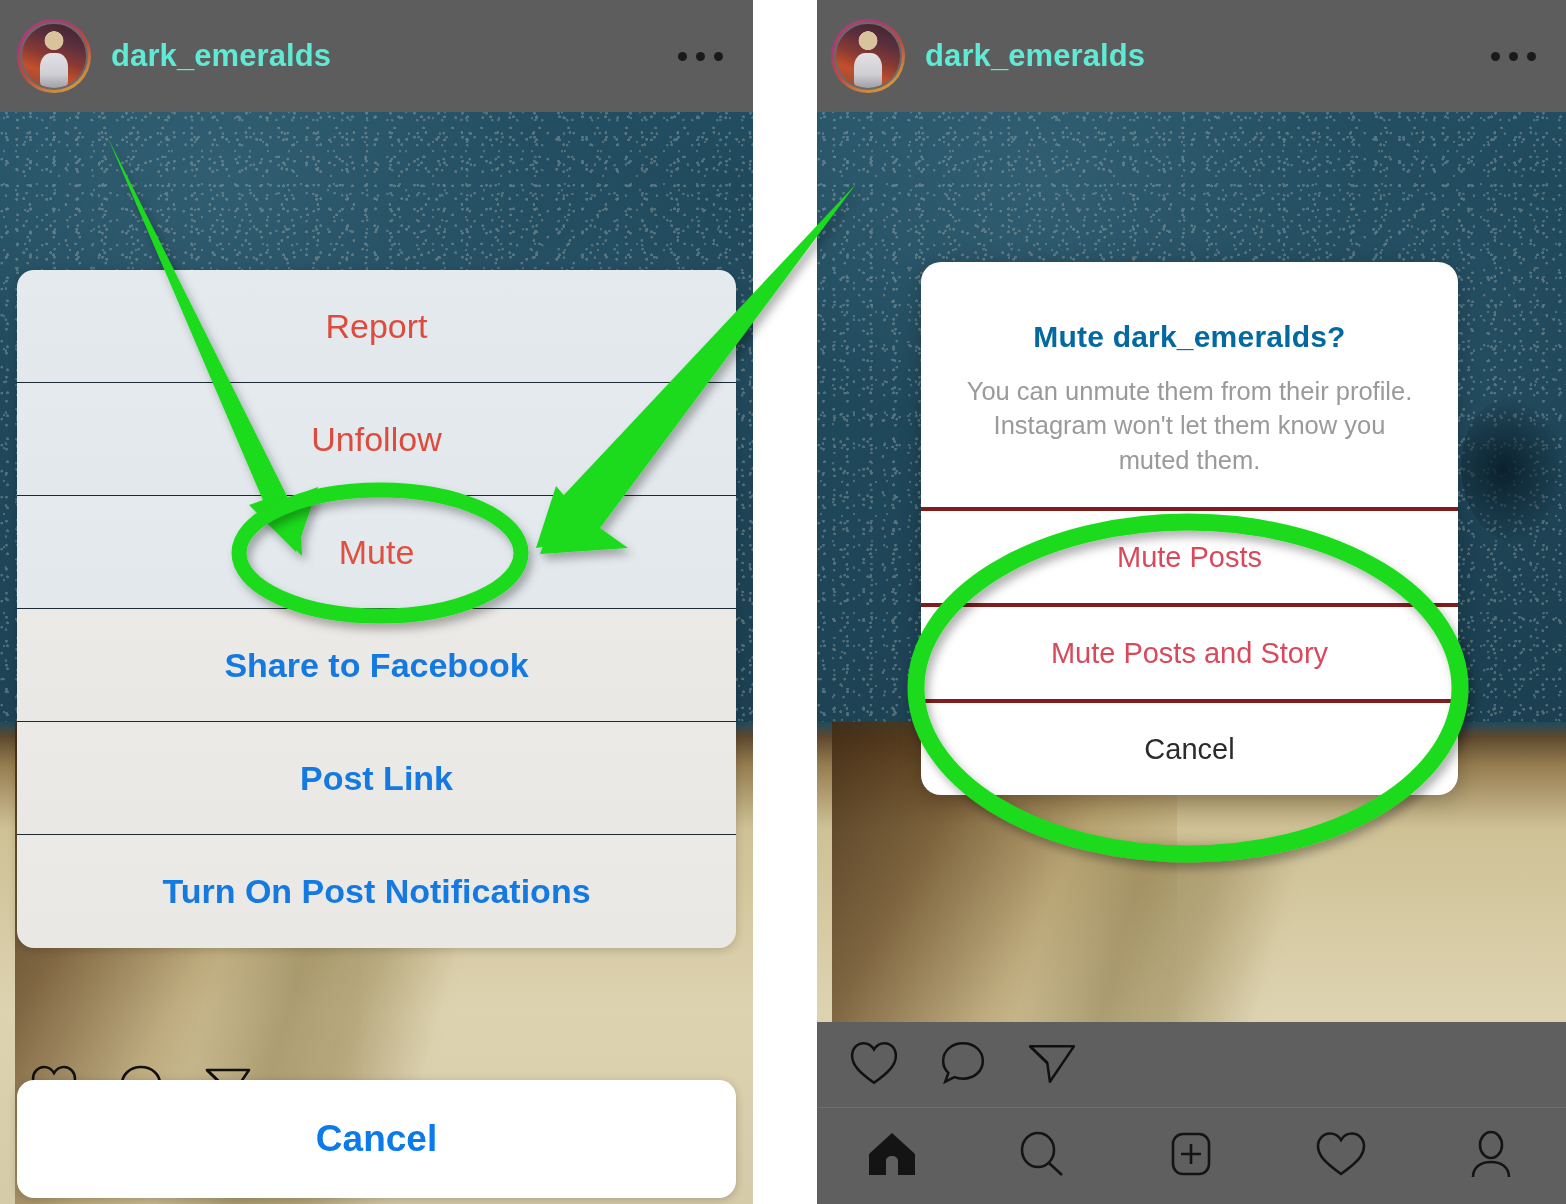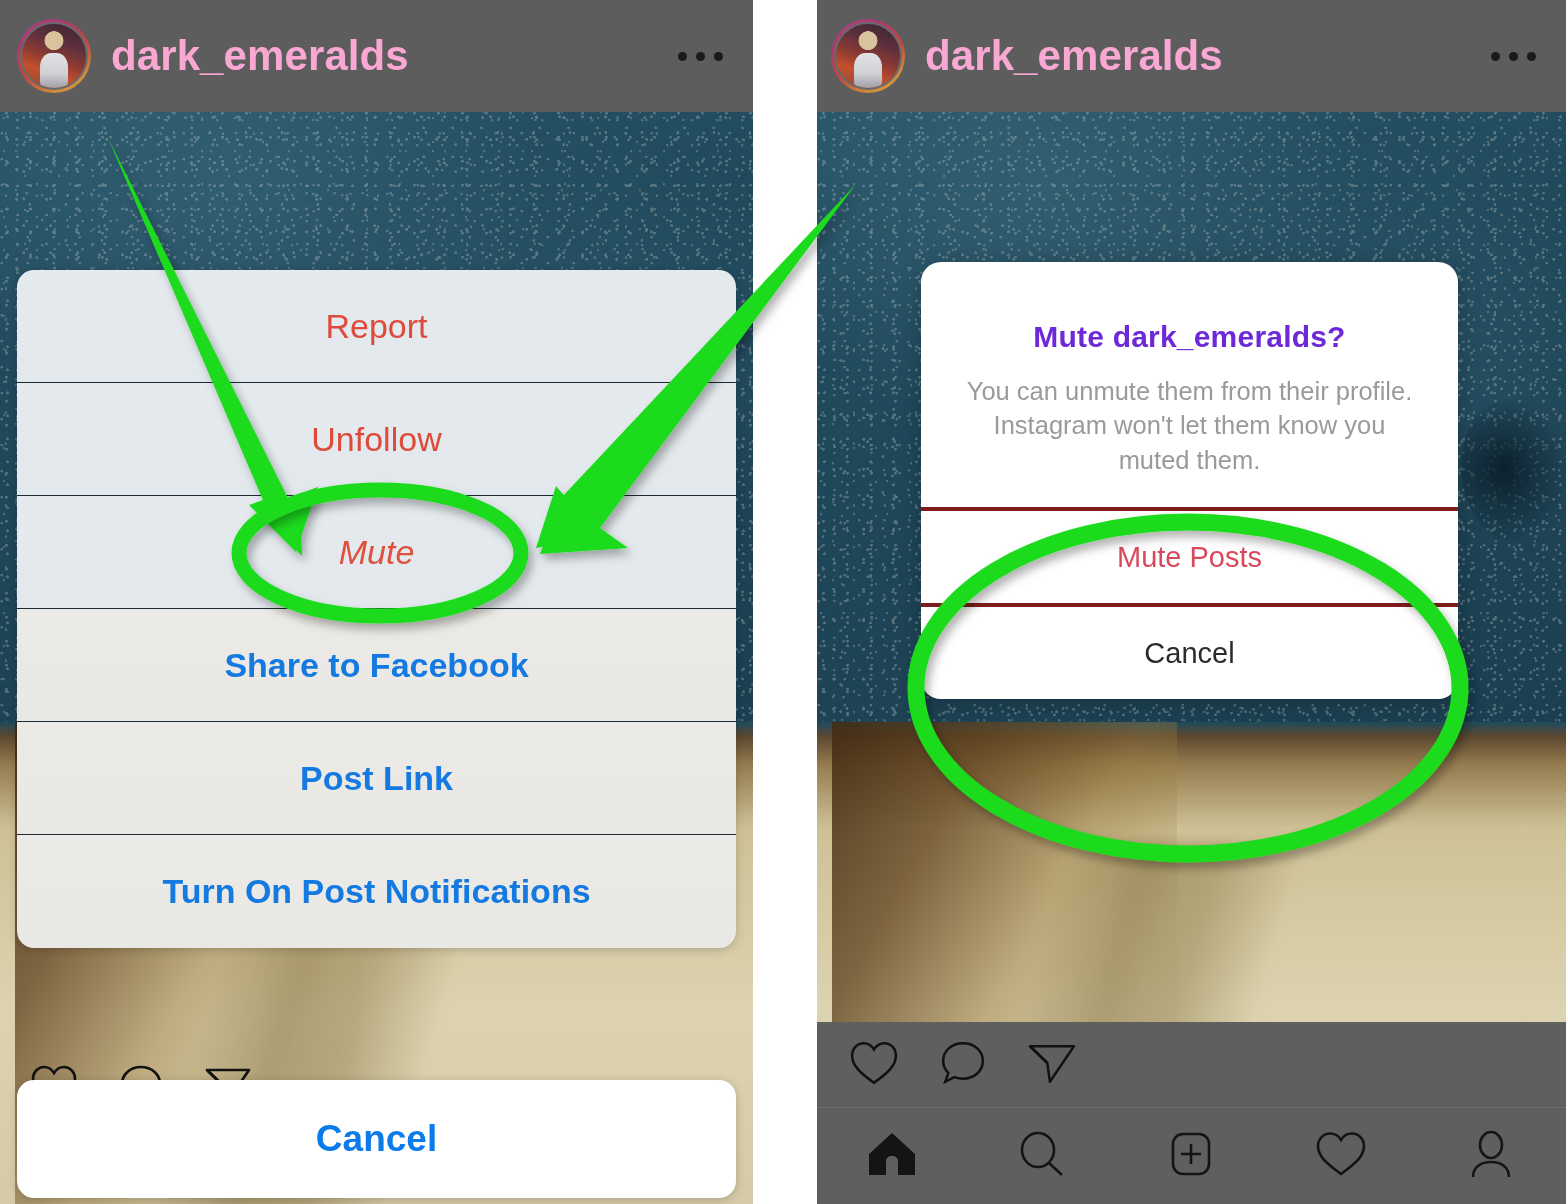--- a/index.html
+++ b/index.html
@@ -114,23 +114,23 @@
     position: relative;
   }
   .avatar-inner::after {
     content:"";
     position: absolute; left: 28%; top: 46%; width: 44%; height: 54%;
     background: linear-gradient(180deg, #e2e2e6 0%, #cfcfd4 60%, #9f9fa6 100%);
     border-radius: 40% 40% 18% 18%;
   }
   .username {
     margin-left: 20px;
-    font-size: 42px;
+    font-size: 31px;
     font-weight: 600;
-    color: #f9a8d4;
+    color: #5eead4;
     letter-spacing: .1px;
   }
   .dots-menu {
     margin-left: auto;
     display: flex; gap: 9px; align-items: center;
     padding: 12px 4px;
   }
   .dots-menu i {
     display: block; width: 9px; height: 9px; border-radius: 50%;
     background: #1a1a1a;
@@ -151,21 +151,21 @@
     display: flex; align-items: center; justify-content: center;
     font-size: 34px;
     border-bottom: 1.3px solid #1c2b33;
     position: relative;
   }
   .as-row:last-child { border-bottom: none; }
   .as-row.tint-cool { background: linear-gradient(180deg,#e4eaee 0%, #e2e8ec 100%); }
   .as-row.tint-warm { background: linear-gradient(180deg,#eceae6 0%, #eae8e4 100%); }
   .as-row.destructive { color: #de4b3c; font-weight: 400; }
   .as-row.normal { color: #1479e0; font-weight: 600; }
-  .as-row.r-mute   { color: #e0503f; font-style: italic; }
+  .as-row.r-mute   { color: #e0503f; }
 
   .cancel-sheet {
     position: absolute;
     left: 17px; width: 719px;
     top: 1080px; height: 118px;
     background: #ffffff;
     border-radius: 17px;
     display: flex; align-items: center; justify-content: center;
     font-size: 37px; font-weight: 700;
     color: #0b7bec;
@@ -187,21 +187,21 @@
     left: 104px; width: 537px;
     top: 262px;
     background: #ffffff;
     border-radius: 20px;
     overflow: hidden;
     z-index: 7;
     box-shadow: 0 4px 22px rgba(0,0,0,.25);
   }
   .alert-head { padding: 58px 36px 30px; text-align: center; }
   .alert-title {
-    font-size: 30px; font-weight: 700; color: #6d28d9; letter-spacing: .2px;
+    font-size: 30px; font-weight: 700; color: #0369a1; letter-spacing: .2px;
   }
   .alert-msg {
     margin-top: 20px;
     font-size: 25.5px; line-height: 1.35; color: #9a9a9a;
   }
   .alert-btn {
     height: 96px;
     display: flex; align-items: center; justify-content: center;
     font-size: 29px;
     border-top: 4px solid #7f1d1d;
@@ -323,20 +323,21 @@
         <i></i>
       </div>
     </div>
 
     <div class="alert">
       <div class="alert-head">
         <div class="alert-title">Mute dark_emeralds?</div>
         <div class="alert-msg">You can unmute them from their profile. Instagram won't let them know you muted them.</div>
       </div>
       <div class="alert-btn destructive">Mute Posts</div>
+      <div class="alert-btn destructive">Mute Posts and Story</div>
       <div class="alert-btn neutral">Cancel</div>
     </div>
 
     <div class="post-actions">
       <span>
         <svg width="50" height="46" viewBox="0 0 48 44">
             <path d="M24 41 C10 31 3 24 3 15 C3 8 8 3 14 3 C18.5 3 22 5.6 24 9 C26 5.6 29.5 3 34 3 C40 3 45 8 45 15 C45 24 38 31 24 41 Z" fill="none" stroke="#111" stroke-width="2.4"></path>
           </svg>
       </span>
       <span>

